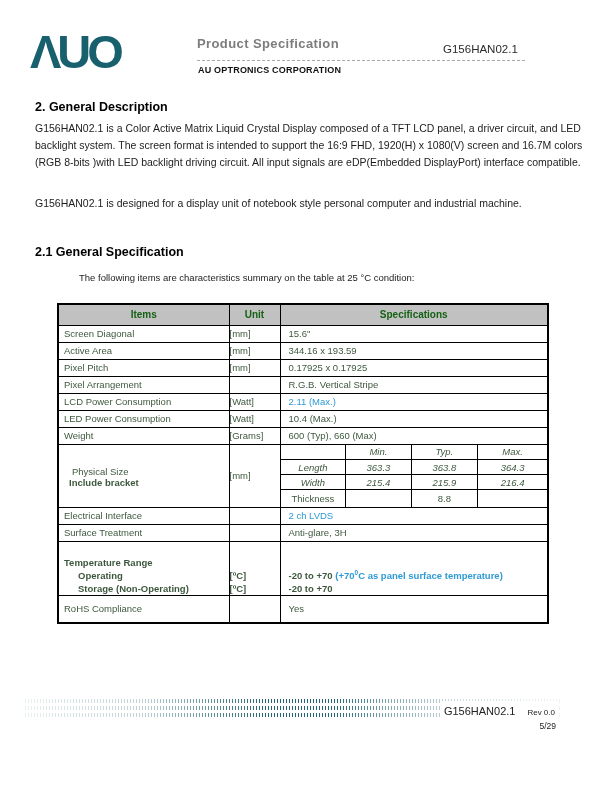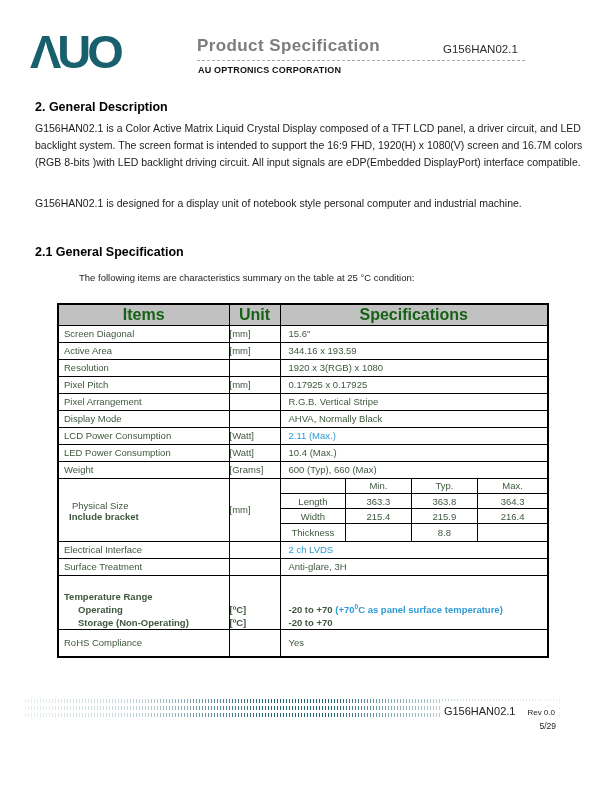--- a/index.html
+++ b/index.html
@@ -3,21 +3,21 @@
 <meta charset="utf-8">
 <style>
   * { margin:0; padding:0; box-sizing:border-box; }
   html,body { background:#ffffff; }
   body { font-family:"Liberation Sans", sans-serif; }
   .page { position:relative; width:612px; height:792px; background:#fff; overflow:hidden; }
 
   
   .logo { position:absolute; left:30px; top:24px; font-size:47px; font-weight:bold;
           color:#19606e; letter-spacing:-4px; transform:scaleY(0.97); }
-  .doc-title { position:absolute; left:197px; top:36px; font-size:17px; font-weight:bold;
+  .doc-title { position:absolute; left:197px; top:36px; font-size:13px; font-weight:bold;
                color:#7d7d7d; letter-spacing:0.4px; }
   .doc-model { position:absolute; left:443px; top:43px; font-size:11.5px; color:#2b2b2b; }
   .dash-line { position:absolute; left:197px; top:60px; width:328px;
                border-top:1.5px dashed #a9a9a9; }
   .company { position:absolute; left:198px; top:65px; font-size:9px; font-weight:bold;
              color:#111; letter-spacing:0.2px; }
 
   
   .h-sec { position:absolute; left:35px; font-size:12.5px; font-weight:bold; color:#000; }
   .h-sec2 { top:100px; }
@@ -27,40 +27,40 @@
   .para1 { top:120px; }
   .para2 { top:195px; }
   .intro { position:absolute; left:35px; top:272px; width:548px; font-size:9.5px; color:#1c1c1c;margin-left:44px; }
 
   
   table.spec { position:absolute; left:57px; top:303px; width:490px;
                border-collapse:collapse; border:2px solid #000;
                font-size:9.5px; color:#3d573d; table-layout:fixed; }
   table.spec td, table.spec th { border:1px solid #000; vertical-align:middle; }
   table.spec th { background:#c1c1c1; color:#156115; font-weight:bold; text-align:center;
-                  height:21px; font-size:16px; }
+                  height:21px; font-size:10px; }
   td.item { padding-left:5px; text-align:left;margin-top:24px; }
   td.unit { text-align:left; }
   td.spec-v { padding-left:8px; text-align:left; }
   tr.r { height:17px; }
   .blue { color:#2e9ad5; }
   sup.sp { font-size:6.5px; vertical-align:super; line-height:0; }
 
   
   td.phys-item { vertical-align:top; padding-top:2px; }
   .phys-l1 { padding-left:8px; }
   .phys-l2 { padding-left:5px; font-weight:bold; }
   td.subwrap { padding:0; }
   table.sub { width:100%; height:100%; border-collapse:collapse; table-layout:fixed; }
   table.sub td { border:1px solid #000; text-align:center; padding:0; }
   table.sub tr td:first-child { border-left:none;margin-top:13px; }
   table.sub tr td:last-child { border-right:none; }
   table.sub tr:first-child td { border-top:none; }
   table.sub tr:last-child td { border-bottom:none; }
-  tr.sr { height:15px; }
+  tr.sr { height:15px;font-style:italic; }
   tr.sr-last { height:17px; }
 
   
   tr.temp { height:41px; }
   tr.temp td { vertical-align:top; padding-top:14px;font-weight:bold; }
   .t-line { line-height:13px; }
   .t-ind { padding-left:14px; }
   .t-spacer { height:13px; }
 
   tr.rohs { height:28px; }
@@ -118,38 +118,28 @@
         <td class="item">Screen Diagonal</td>
         <td class="unit">[mm]</td>
         <td class="spec-v">15.6"</td>
       </tr>
       <tr class="r">
         <td class="item">Active Area</td>
         <td class="unit">[mm]</td>
         <td class="spec-v">344.16 x 193.59</td>
       </tr>
       <tr class="r">
-        <td class="item">Resolution</td>
-        <td class="unit"></td>
-        <td class="spec-v">1920 x 3(RGB) x 1080</td>
-      </tr>
-      <tr class="r">
         <td class="item">Pixel Pitch</td>
         <td class="unit">[mm]</td>
         <td class="spec-v">0.17925 x 0.17925</td>
       </tr>
       <tr class="r">
         <td class="item">Pixel Arrangement</td>
         <td class="unit"></td>
         <td class="spec-v">R.G.B. Vertical Stripe</td>
-      </tr>
-      <tr class="r">
-        <td class="item">Display Mode</td>
-        <td class="unit"></td>
-        <td class="spec-v">AHVA, Normally Black</td>
       </tr>
       <tr class="r">
         <td class="item">LCD Power Consumption</td>
         <td class="unit">[Watt]</td>
         <td class="spec-v blue">2.11 (Max.)</td>
       </tr>
       <tr class="r">
         <td class="item">LED Power Consumption</td>
         <td class="unit">[Watt]</td>
         <td class="spec-v">10.4 (Max.)</td>

